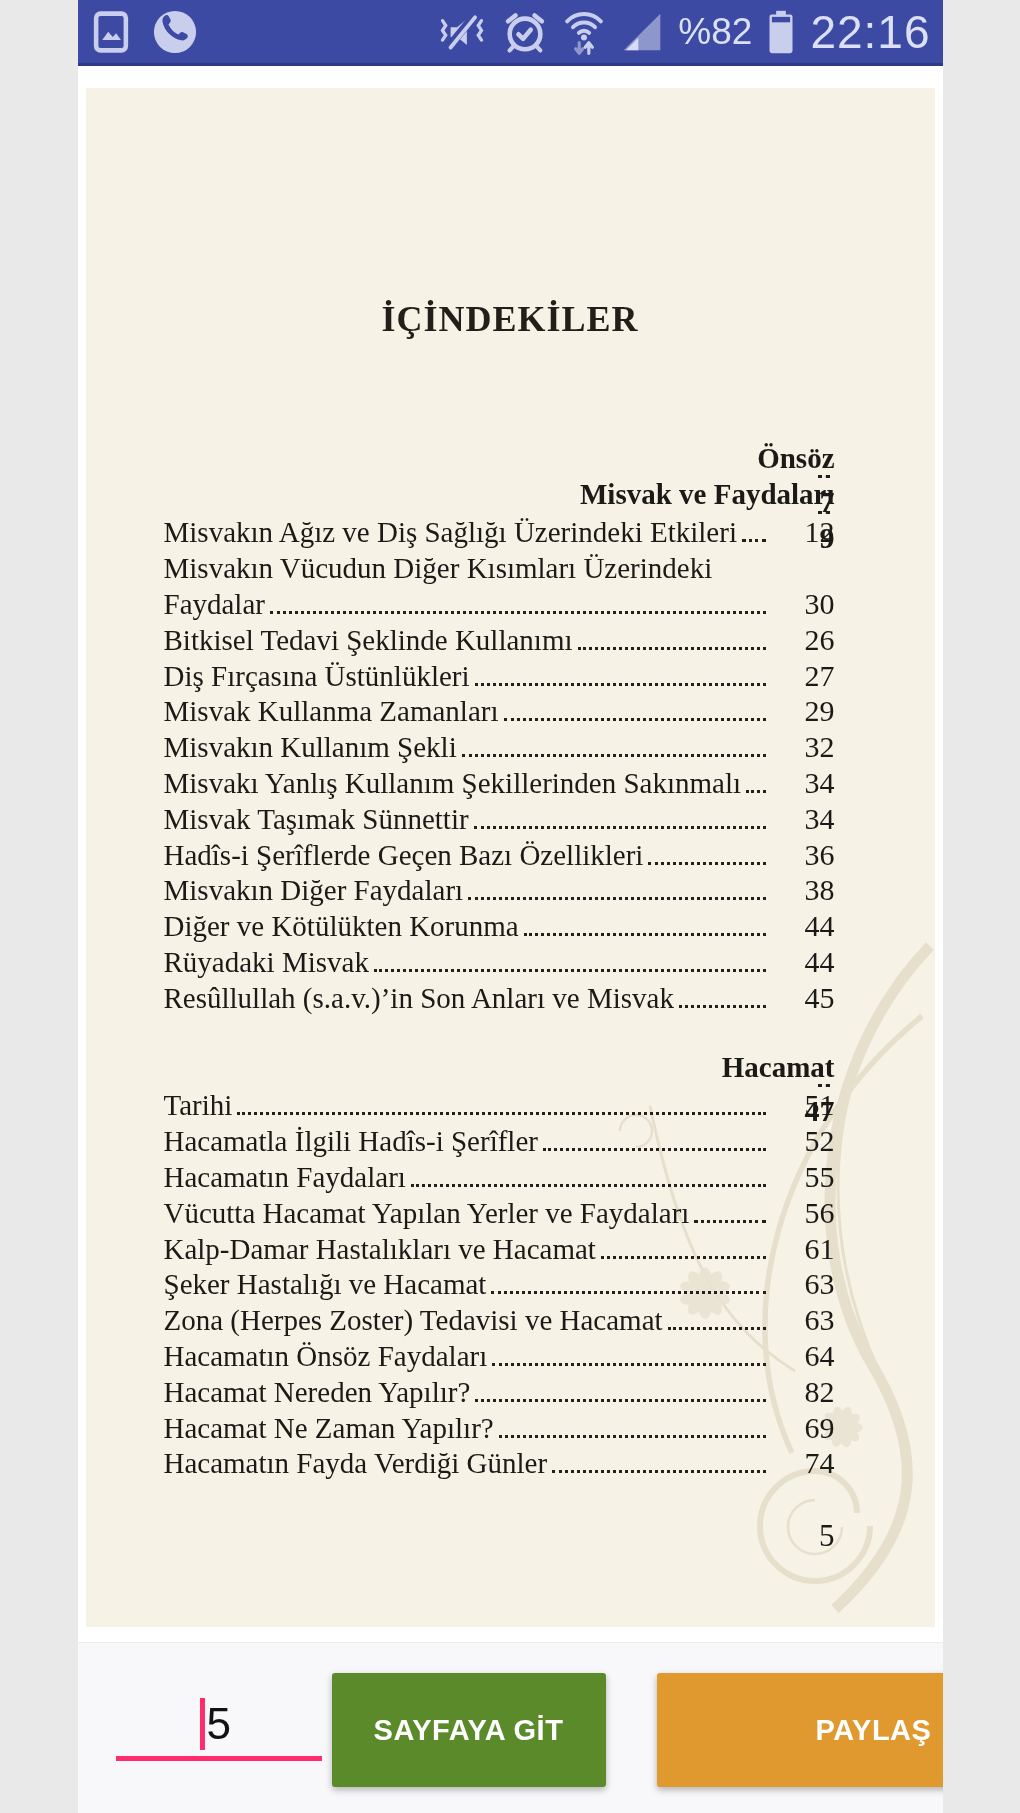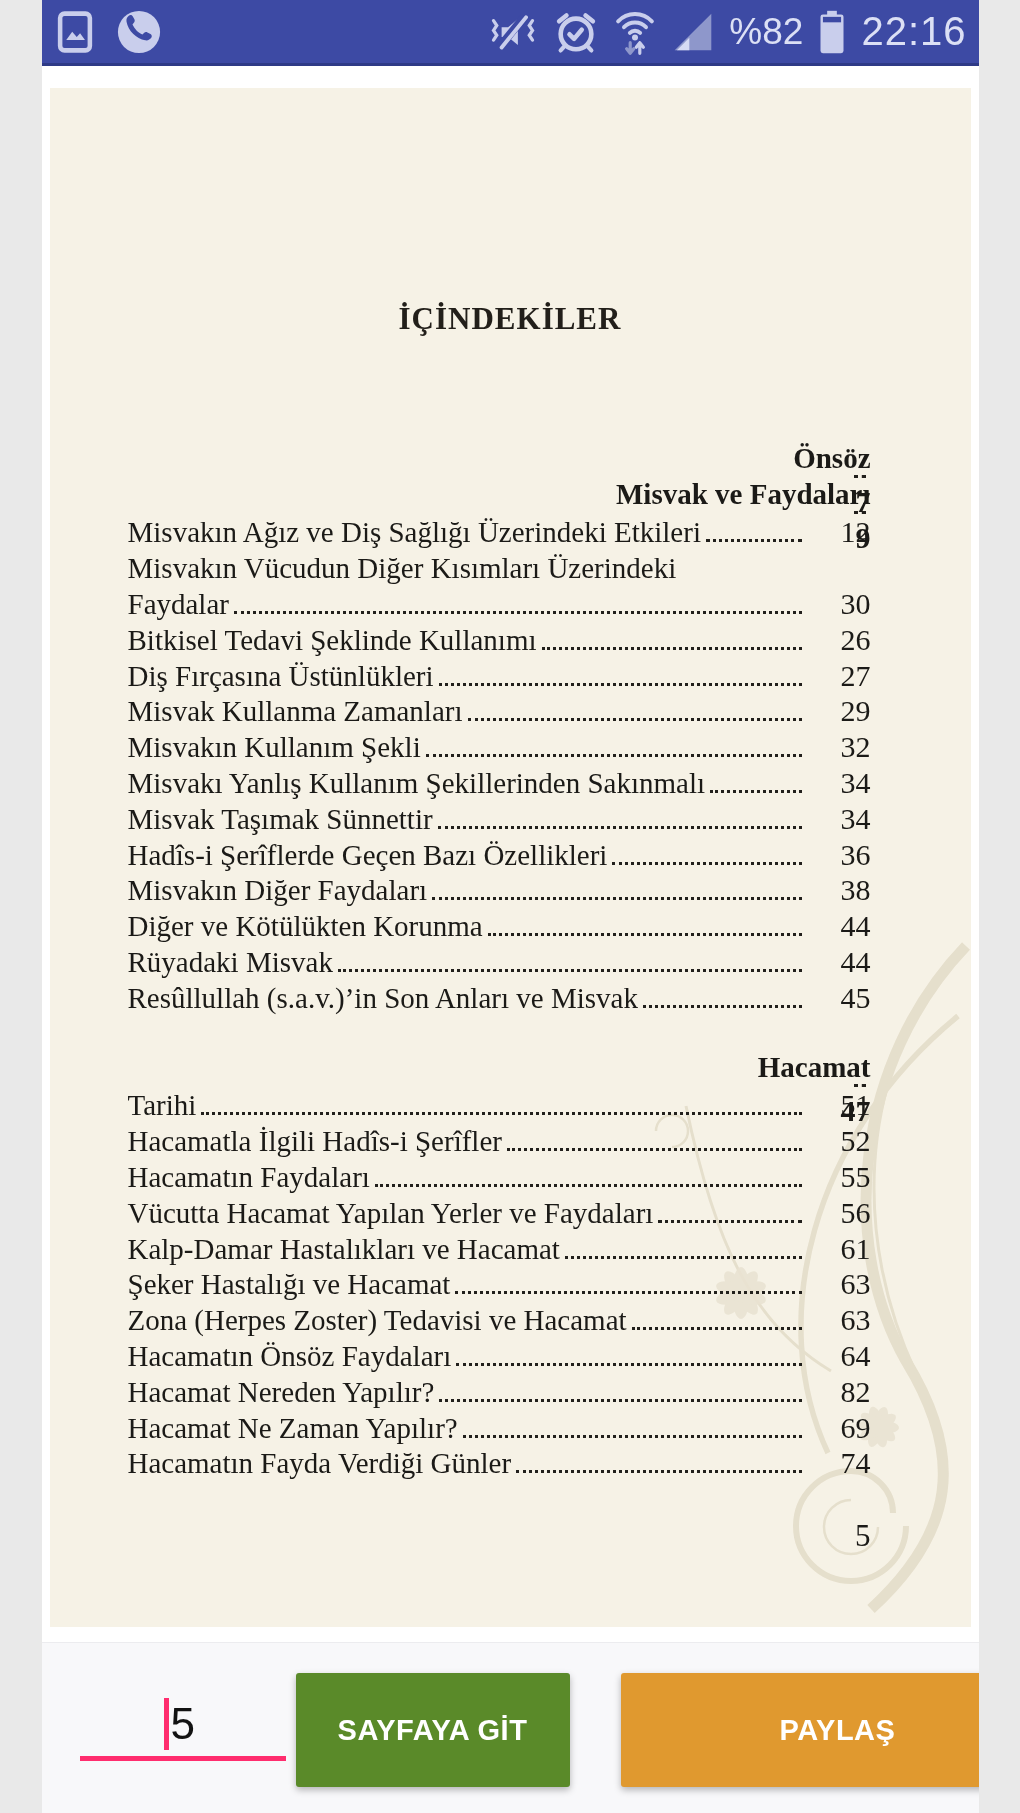--- a/index.html
+++ b/index.html
@@ -7,37 +7,37 @@
     --status-icon:#C9CEEC;
     --page-bg:#F6F2E6;
     --text:#1B1A17;
     --accent-pink:#FF2D6E;
     --button-green:#5A8A29;
     --button-orange:#E0992F;
     --bottom-bar-bg:#F8F8FA;
   }
   *{box-sizing:border-box;margin:0;padding:0;}
   body{background:#e9e9e9;font-family:"Liberation Sans",sans-serif;}
-  .screen{position:relative;width:937px;height:1813px;margin:0 auto;background:#ffffff;overflow:hidden;}
+  .screen{position:relative;width:865px;height:1813px;margin:0 auto;background:#ffffff;overflow:hidden;}
 
   
   .status-bar{position:absolute;top:0;left:0;right:0;height:66px;
     background:var(--status-bar-bg);border-bottom:3px solid #2E3A86;
     display:flex;align-items:center;padding:0 12px;color:var(--status-icon);}
   .status-left{display:flex;align-items:center;gap:20px;}
   .status-right{margin-left:auto;display:flex;align-items:center;gap:14px;}
   .sicon{display:block;color:var(--status-icon);}
-  .status-time{font-size:40px;color:#DCE0F5;letter-spacing:1px;}
+  .status-time{font-size:46px;color:#DCE0F5;letter-spacing:1px;}
   .status-batt-pct{font-size:37px;color:#DCE0F5;}
 
   
   .book-page{position:absolute;top:88px;left:8px;right:8px;height:1539px;
     background:var(--page-bg);overflow:hidden;color:var(--text);
     font-family:"Liberation Serif","DejaVu Serif",serif;}
-  .page-title{padding-top:205px;text-align:center;font-size:31px;line-height:52px;
+  .page-title{padding-top:205px;text-align:center;font-size:36px;line-height:52px;
     font-weight:700;letter-spacing:1px;color:#221F1A;}
   .toc{margin-top:97px;padding:0 100px 0 78px;position:relative;z-index:2;}
   .toc-section + .toc-section{margin-top:36px;}
   .toc-row{display:flex;align-items:flex-end;height:35.8px;font-size:29px;}
   .toc-row.bold{font-weight:700;flex-direction:column;}
   .toc-label{white-space:nowrap;}
   .toc-dots{flex:1;border-bottom:3px dotted #22201c;margin:0 5px 7px 5px;min-width:12px;}
   .toc-num{width:64px;text-align:right;font-size:30px;}
   .corner-page-num{position:absolute;top:1430px;right:100px;font-size:31px;z-index:2;}
 

